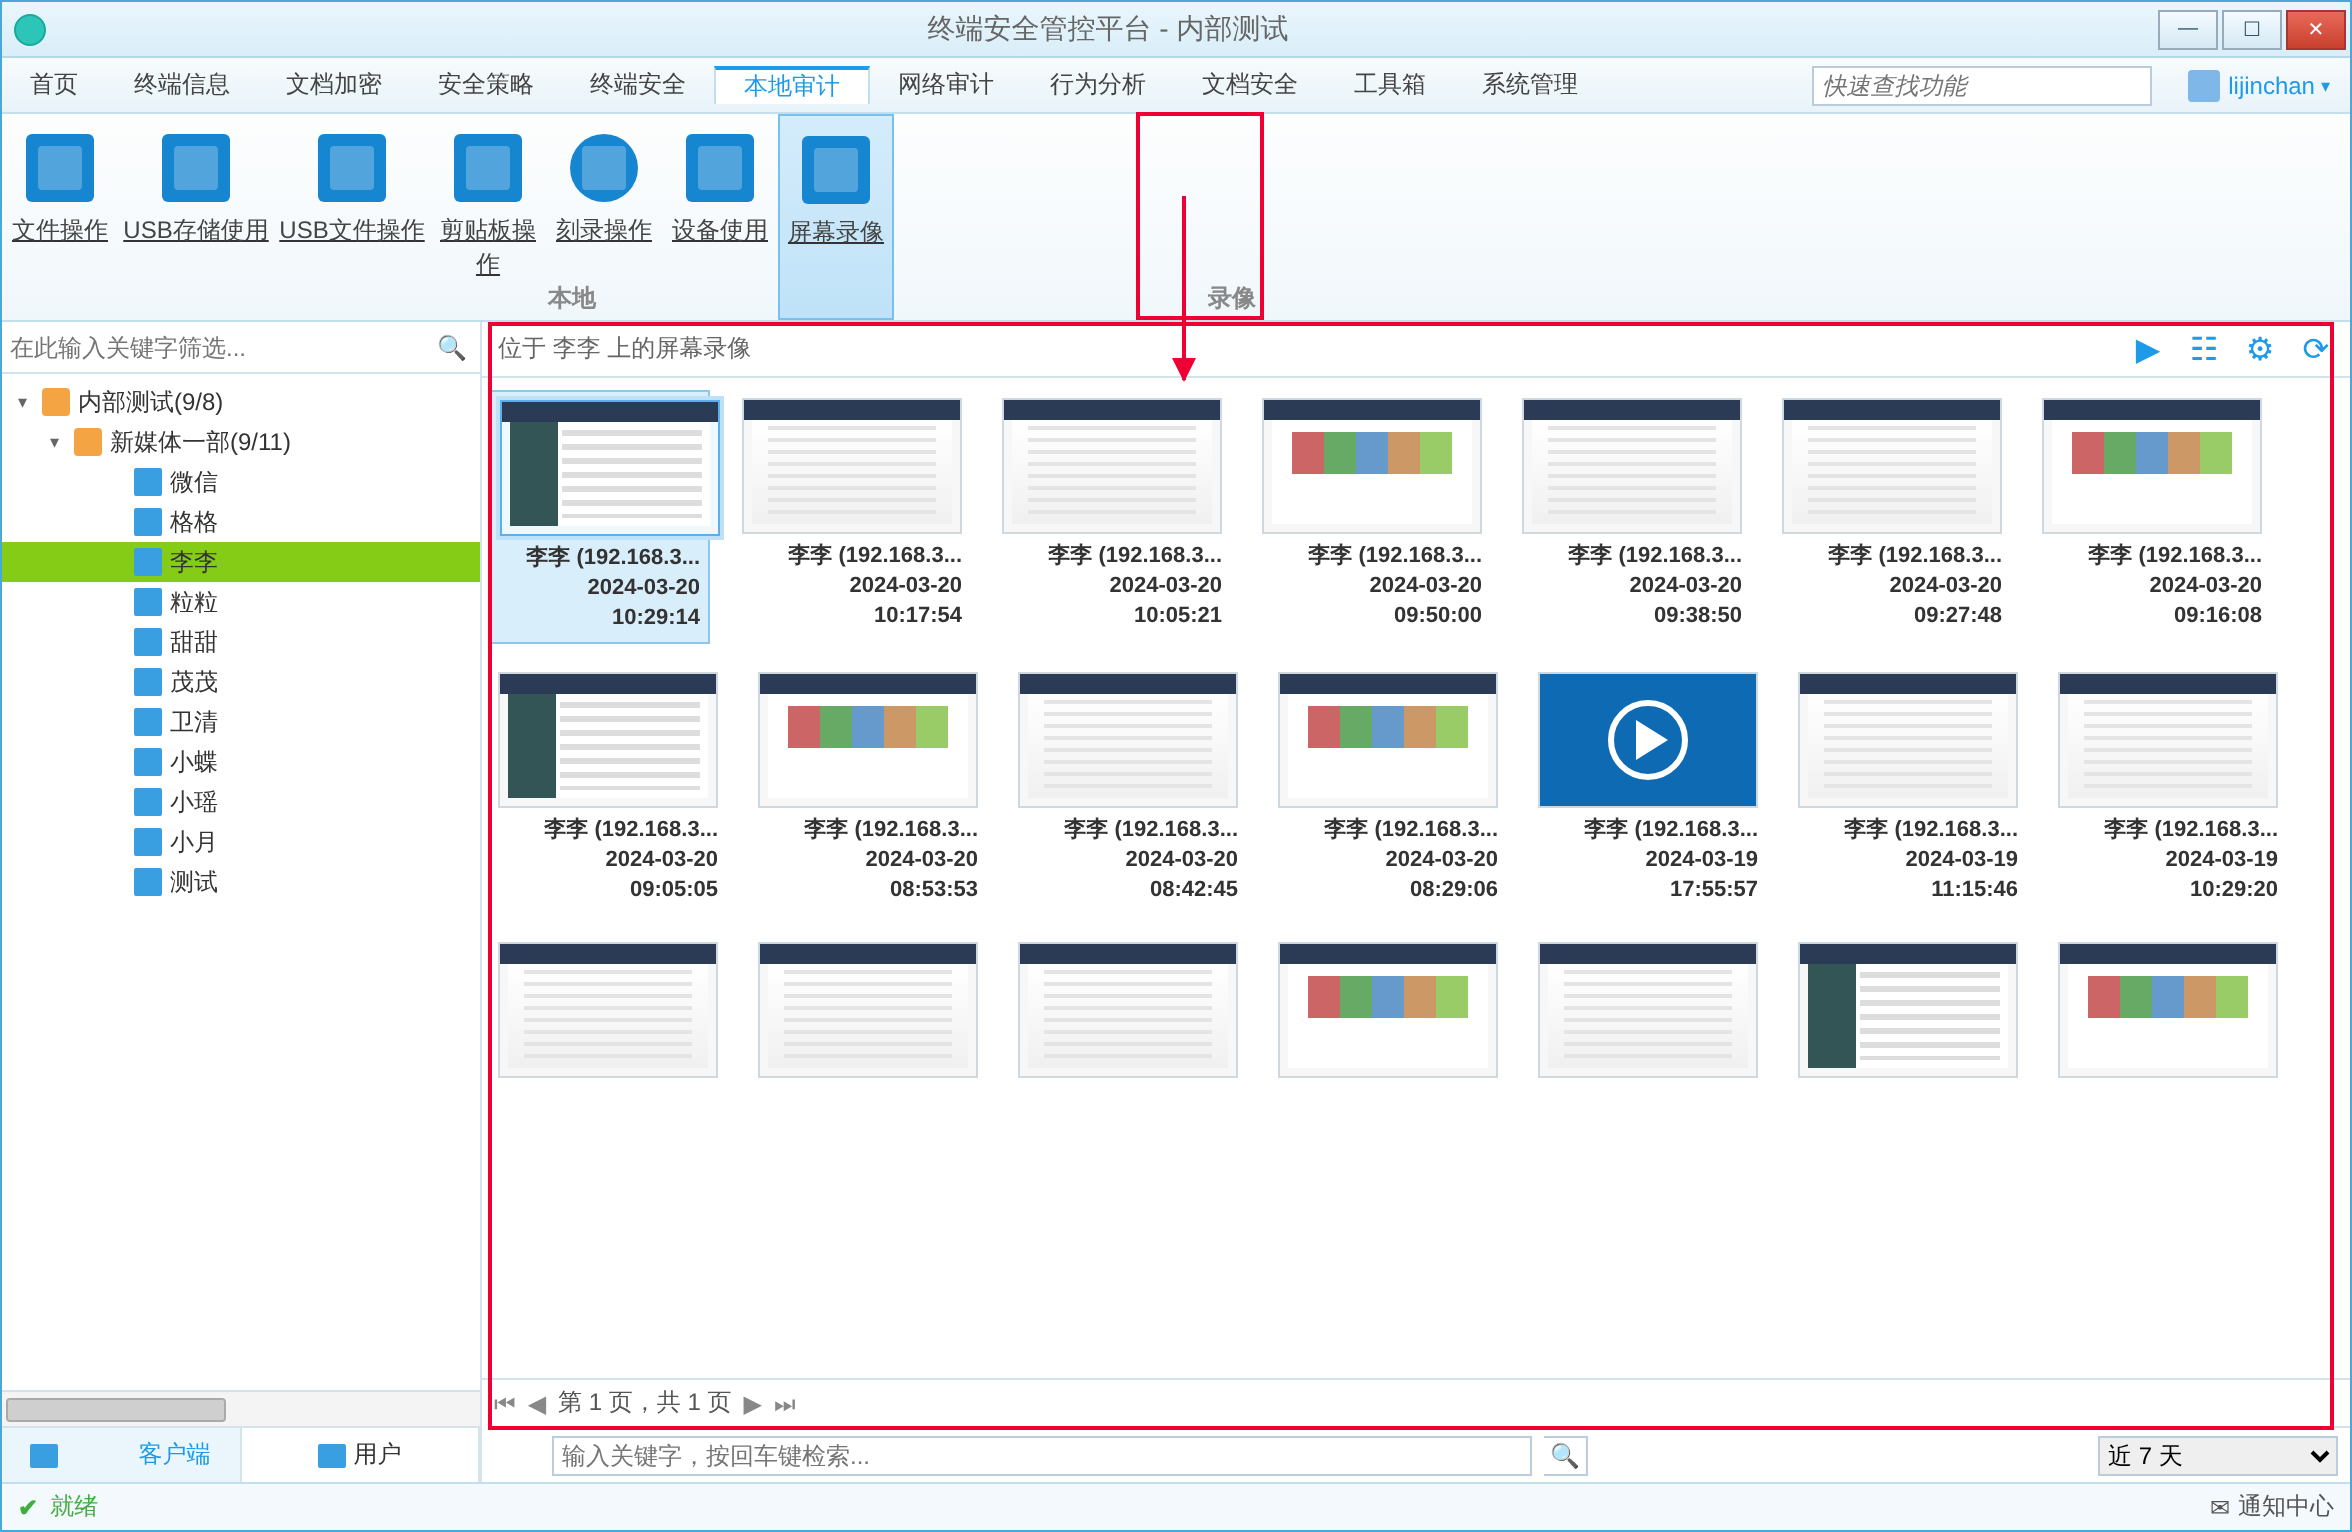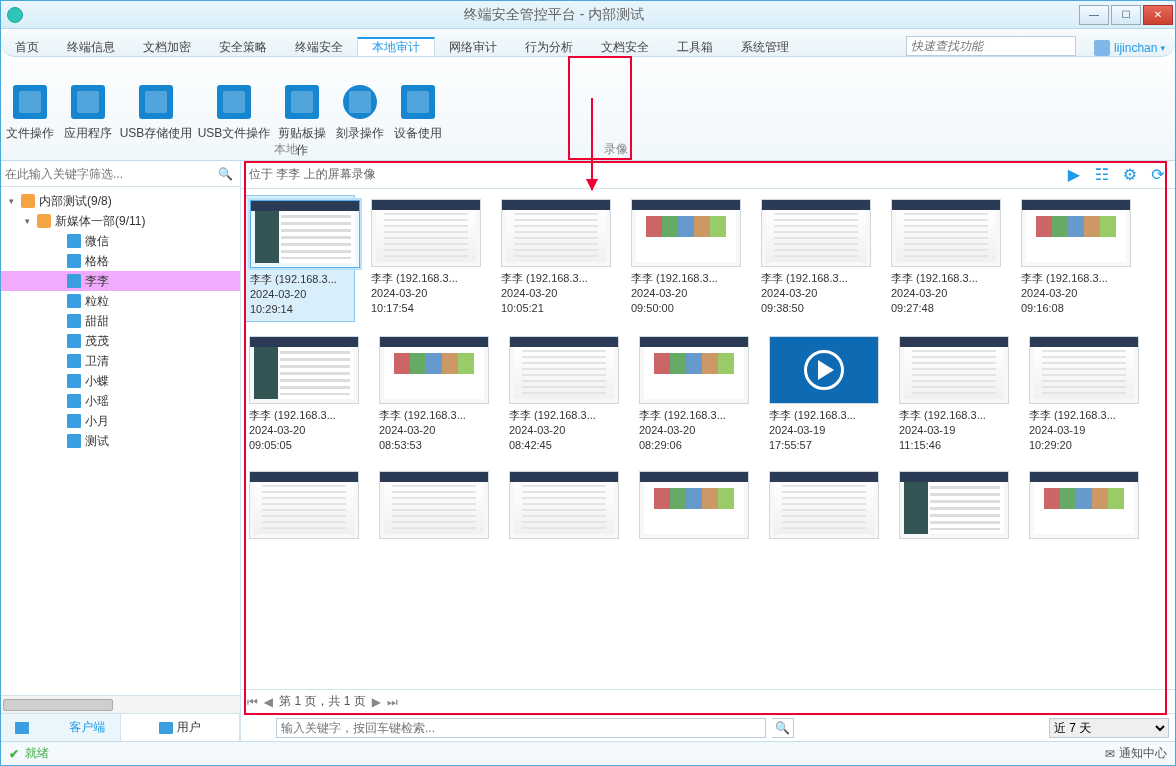--- a/index.html
+++ b/index.html
@@ -8,37 +8,37 @@
 
 
 .titlebar { height: 28px; background: linear-gradient(#eaf6fc,#d9eef9); display: flex; align-items: center; border-bottom: 1px solid #b8d8e8; }
 .titlebar .appicon { width: 16px; height: 16px; margin: 0 6px; border-radius: 50%; background: #2cc5b8; border:1px solid #1aa99d; }
 .titlebar .title { flex: 1; text-align: center; color: #666; font-size: 14px; }
 .titlebar .winbtns { display: flex; }
 .winbtn { width: 30px; height: 20px; margin-right: 2px; border:1px solid #9ab; background: linear-gradient(#f4fbff,#d5e9f4); display:flex; align-items:center; justify-content:center; font-size:10px; color:#356; cursor:pointer;}
 .winbtn.close { background: linear-gradient(#e86a5a,#c9402e); color:#fff; border-color:#a33; }
 
 
-.menubar { height: 28px; background: linear-gradient(#f7fbfd,#e8f3f9); display:flex; align-items:flex-end; border-bottom:1px solid #c4dfec;border-radius:14px; }
+.menubar { height: 28px; background: linear-gradient(#f7fbfd,#e8f3f9); display:flex; align-items:center; border-bottom:1px solid #c4dfec; }
 .menubar .tab { padding: 0 14px; display:flex; align-items:center; color:#444; cursor:pointer; }
 .menubar .tab.active { background:#fff; color:#1e9be8; border-top:2px solid #1e9be8; border-left:1px solid #c4dfec; border-right:1px solid #c4dfec; }
 .menubar .search { margin-left:auto; margin-right:8px; display:flex; align-items:center; }
 .menubar .search input { width:170px; height:20px; border:1px solid #bcd; padding:0 4px; font-style:italic; color:#999; font-size:12px; }
 .menubar .user { display:flex; align-items:center; padding:0 10px; color:#1e9be8; cursor:pointer; }
 .menubar .user .avatar { width:16px;height:16px;background:#7fb7e8;border-radius:2px;margin-right:4px; display:inline-block;}
 .menubar .user .caret { margin-left:3px; font-size:9px;}
 
 
 .ribbon { height: 104px; background: linear-gradient(#fdfefe,#f0f7fb); border-bottom:1px solid #c4dfec; display:flex; position:relative; }
-.ribbtn { width:58px; padding-top:24px; text-align:center; cursor:pointer; }
+.ribbtn { width:58px; padding-top:6px; text-align:center; cursor:pointer;text-decoration:underline; }
 .ribbtn .ricon { width:34px; height:34px; margin:4px auto 6px; background:#1c9be8; border-radius:3px; position:relative; }
 .ribbtn .rlabel { font-size:12px; color:#444; }
 .ribbtn.wide { width:78px; }
 .ribbtn.active { background:linear-gradient(#d4ecfb,#bfe2f8); border:1px solid #7ac0ee; }
-.ribbon .groupline { position:absolute; bottom:2px; left:0; width:100%; display:flex; }
+.ribbon .groupline { position:absolute; bottom:2px; left:0; width:100%; display:flex;font-weight:bold; }
 .ribbon .grouplabel { text-align:center; color:#888; font-size:12px; }
 .ribbon .grouplabel.g1 { width:570px; }
 .ribbon .grouplabel.g2 { width:62px;padding-left:28px; }
 
 .redbox1 { position:absolute; left:567px; top:-1px; width:64px; height:104px; border:2px solid #e03; pointer-events:none; }
 
 .ricon.folder { background:#1786d1; }
 .ricon.printer { background:#1786d1; }
 .ricon.apps { background:#1786d1; }
 .ricon.usb { background:#1786d1; }
@@ -53,21 +53,21 @@
 .sidebar { width:240px; border-right:1px solid #d3e3ec; display:flex; flex-direction:column; }
 .sidesearch { height:26px; border-bottom:1px solid #d3e3ec; display:flex; align-items:center; padding:0 4px; }
 .sidesearch input { flex:1; border:none; outline:none; font-size:12px; color:#999; }
 .sidesearch .mag { width:20px; text-align:center; color:#888; cursor:pointer;}
 .tree { flex:1; overflow:auto; padding:4px 0; }
 .tree .node { display:flex; align-items:center; height:20px; padding-left:8px; cursor:pointer; white-space:nowrap;}
 .tree .node .tw { width:12px; display:inline-block; color:#666; font-size:9px;}
 .tree .node .nic { width:14px;height:14px;margin-right:4px; display:inline-block;}
 .tree .node.depth1 { padding-left:24px; }
 .tree .node.depth2 { padding-left:54px; }
-.tree .node.sel { background:#f0abfc; }
+.tree .node.sel { background:#84cc16; }
 .nic.org { background:#f4a442; border-radius:2px; }
 .nic.pc { background:#3a9fe0; border-radius:1px; }
 .sidebar-hscroll { height:18px; border-top:1px solid #d3e3ec; background:#f4f4f4; display:flex; align-items:center;}
 .sidebar-hscroll .sb-thumb { height:12px; width:110px; margin-left:2px; background:#cfcfcf; border:1px solid #aaa; border-radius:2px;}
 .sbtabs { height:28px; border-top:1px solid #d3e3ec; display:flex; }
 .sbtabs .sbtab { flex:1; display:flex; align-items:center; justify-content:center; gap:4px; cursor:pointer; border-right:1px solid #d3e3ec; }
 .sbtabs .sbtab.active { background:#eaf5fc; color:#1e9be8;gap:40px; }
 .sbtabs .sbtab .tic { width:14px;height:12px;background:#3a9fe0;display:inline-block;border-radius:1px;}
 
 
@@ -78,21 +78,21 @@
 .grid { flex:1; overflow:auto; padding:10px 8px 0 8px; display:flex; flex-wrap:wrap; gap:18px 20px; align-content:flex-start;}
 .item { width:110px; cursor:pointer; }
 .thumb { width:110px; height:68px; border:1px solid #cfd8de; background:#f7f7f7; position:relative; overflow:hidden;}
 .item.sel .thumb { border:1px solid #5ab0ea; outline:2px solid #bfe1f7; background:#eef8ff;}
 .item.sel { background:#d9eefb; padding:4px; margin:-4px; border:1px solid #8cc8ee;}
 .thumb .bar { position:absolute; top:0;left:0;right:0;height:10px;background:#2b3a55;}
 .thumb.video .play { position:absolute; inset:0; background:#0d6ab3; display:flex;align-items:center;justify-content:center;}
 .thumb.video .play::after{content:"";width:0;height:0;border-left:16px solid #fff;border-top:10px solid transparent;border-bottom:10px solid transparent;margin-left:4px;}
 .thumb.video .play::before{content:"";width:34px;height:34px;border:3px solid #fff;border-radius:50%;position:absolute;}
 .thumb.video .topstrip{position:absolute;top:0;left:0;right:0;height:10px;background:repeating-linear-gradient(90deg,#0d6ab3 0 6px,#fff 6px 10px);}
-.cap { text-align:left; font-size:11px; color:#333; margin-top:4px; line-height:15px;}
+.cap { text-align:right; font-size:11px; color:#333; margin-top:4px; line-height:15px;font-weight:bold;}
 .cap span{display:block;}
 
 .pager { height:24px; border-top:1px solid #d3e3ec; display:flex; align-items:center; padding:0 6px; color:#555; gap:6px;}
 .pager .pgbtn { cursor:pointer; color:#888;}
 
 .bottombar { height:28px; border-top:1px solid #d3e3ec; display:flex; align-items:center; padding:0 6px; gap:6px;margin-left:29px;}
 .bottombar input.kw { flex:1; max-width:490px; height:20px; border:1px solid #bcd; padding:0 4px; font-size:12px; color:#999;}
 .bottombar .kwsearch { width:22px;height:20px;border:1px solid #bcd;border-left:none;display:flex;align-items:center;justify-content:center;color:#888;cursor:pointer;}
 .bottombar .range { margin-left:auto; }
 .bottombar select { height:20px; border:1px solid #bcd; width:120px; font-size:12px;}
@@ -155,43 +155,43 @@
       <span>lijinchan</span>
       <span class="caret">▾</span>
     </div>
   </div>
 
   <div class="ribbon" id="ribbon">
     <div class="ribbtn">
         <div class="ricon folder"></div>
         <div class="rlabel">文件操作</div>
       </div>
-      <div class="ribbtn">
-        <div class="ricon apps"></div>
-        <div class="rlabel">应用程序</div>
-      </div>
       <div class="ribbtn wide">
         <div class="ricon usb"></div>
         <div class="rlabel">USB存储使用</div>
       </div>
       <div class="ribbtn wide">
         <div class="ricon usb"></div>
         <div class="rlabel">USB文件操作</div>
       </div>
       <div class="ribbtn">
         <div class="ricon clip"></div>
         <div class="rlabel">剪贴板操作</div>
       </div>
       <div class="ribbtn">
         <div class="ricon disc"></div>
         <div class="rlabel">刻录操作</div>
       </div>
       <div class="ribbtn">
         <div class="ricon device"></div>
         <div class="rlabel">设备使用</div>
+      </div>
+      <div class="ribbtn active">
+        <div class="ricon camera"></div>
+        <div class="rlabel">屏幕录像</div>
       </div>
       <div class="groupline">
       <div class="grouplabel g1">本地</div>
       <div class="grouplabel g2">录像</div>
     </div>
     <div class="redbox1"></div>
   </div>
 
   <div class="body">
 

